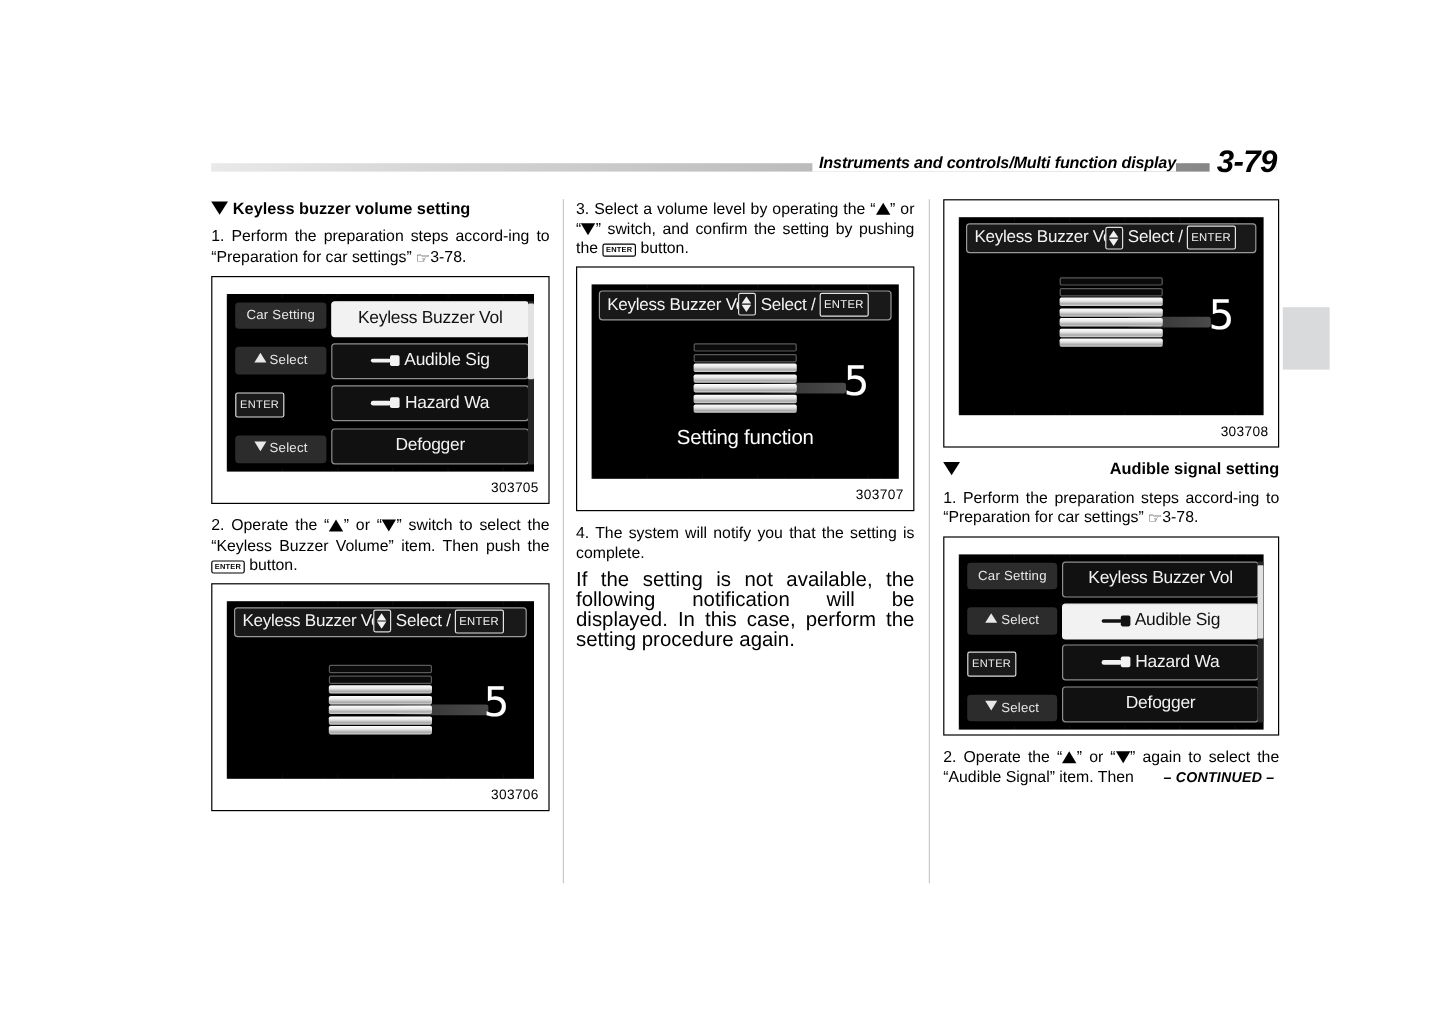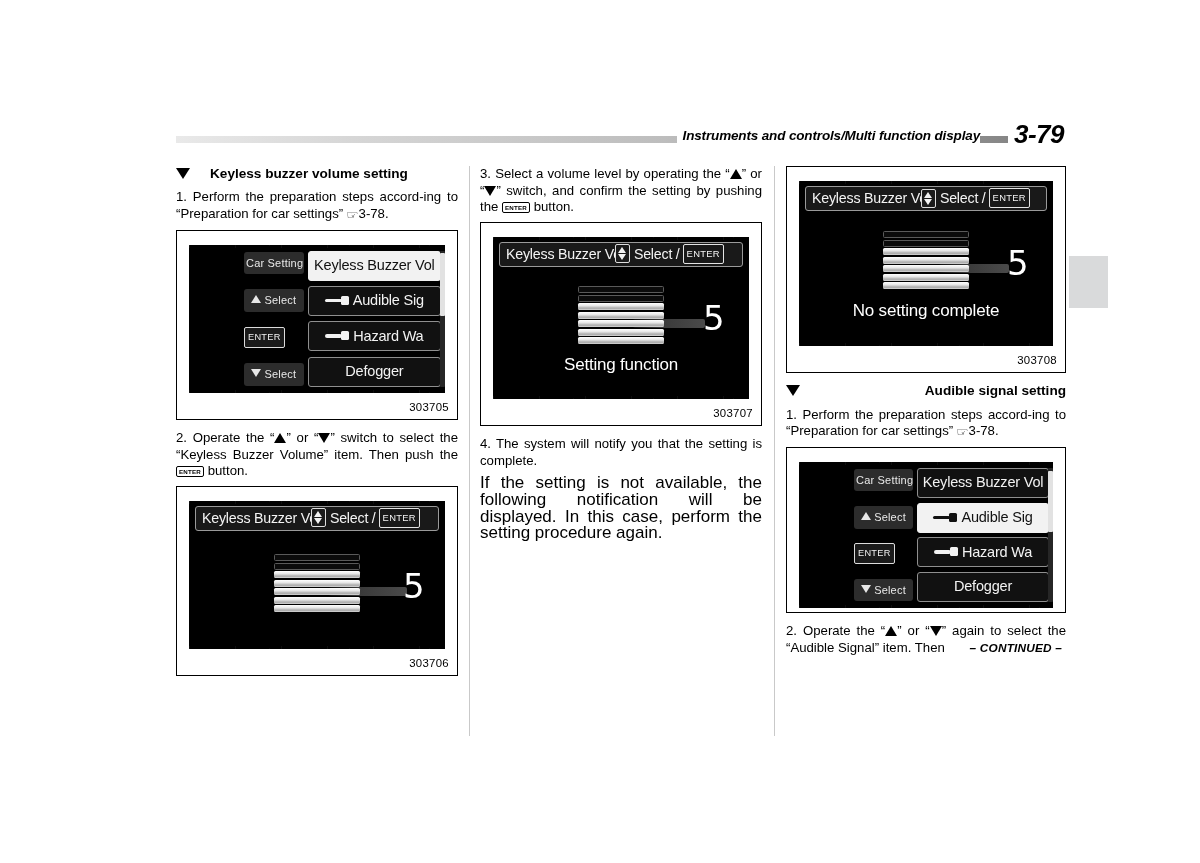--- a/index.html
+++ b/index.html
@@ -89,21 +89,21 @@
     line-height: 16.4px;
   }
   .col1 { left: 168px; width: 282px; }
   .col2 { left: 472px; width: 282px; }
   .col3 { left: 778px; width: 280px; }
 
   
   .section-head {
     display: flex;
     align-items: baseline;
-    gap: 20px;
+    gap: 4px;
     margin-bottom: 7px;
   }
   .tri-down {
     width: 0; height: 0;
     border-left: 7px solid transparent;
     border-right: 7px solid transparent;
     border-top: 11px solid #000;
     position: relative;
     top: 1px;
     flex: 0 0 auto;
@@ -185,21 +185,21 @@
     background:
       linear-gradient(100deg, rgba(255,255,255,0.055) 0 1px, transparent 1px 100%),
       linear-gradient(80deg, rgba(255,255,255,0.055) 0 1px, transparent 1px 100%),
       linear-gradient(115deg, rgba(255,255,255,0.045) 0 1px, transparent 1px 100%),
       linear-gradient(65deg, rgba(255,255,255,0.045) 0 1px, transparent 1px 100%);
     background-size: 46px 100%, 46px 100%, 80px 100%, 80px 100%;
     pointer-events: none;
   }
 
   
-  .lcd-menu { display: flex; height: 100%; position: relative; z-index: 2; padding-left: 48px; }
+  .lcd-menu { display: flex; height: 100%; position: relative; z-index: 2; }
   .menu-left {
     width: 34%;
     padding: 7px 4px 7px 7px;
     display: flex;
     flex-direction: column;
     justify-content: space-between;
     box-sizing: border-box;
   }
   .menu-btn {
     background: #2c2c2c;
@@ -582,21 +582,20 @@
                 <div class="vol-bar off"></div>
                 <div class="vol-bar off"></div>
                 <div class="vol-bar on"></div>
                 <div class="vol-bar on"></div>
                 <div class="vol-bar on"></div>
                 <div class="vol-bar on"></div>
                 <div class="vol-bar on"></div>
               </div>
               <div class="vol-number" style="left:208px; top:27px;">5</div>
             </div>
-            <div class="vol-status">No setting complete</div>
           </div>
         </div>
       </div>
       <div class="fig-caption">303708</div>
     </div>
 
     <div class="section-head" style="margin-top:10px;justify-content:space-between;">
       <span class="tri-down"></span>
       <span class="section-head-text">Audible signal setting</span>
     </div>

